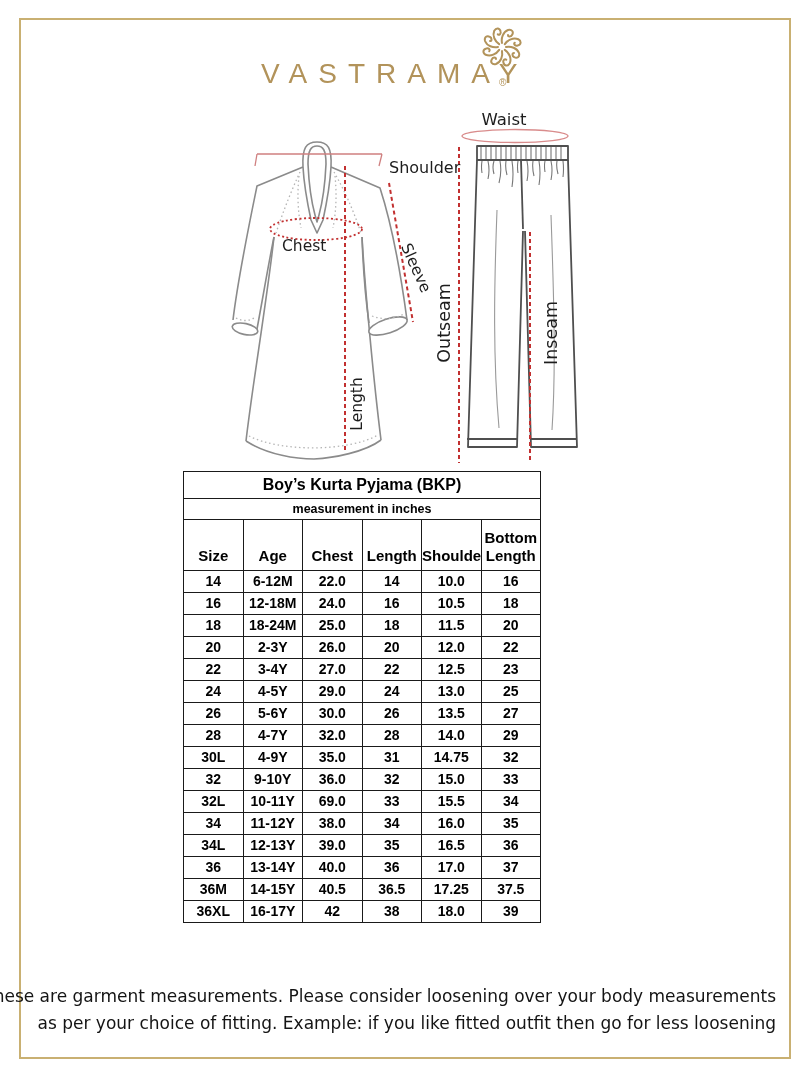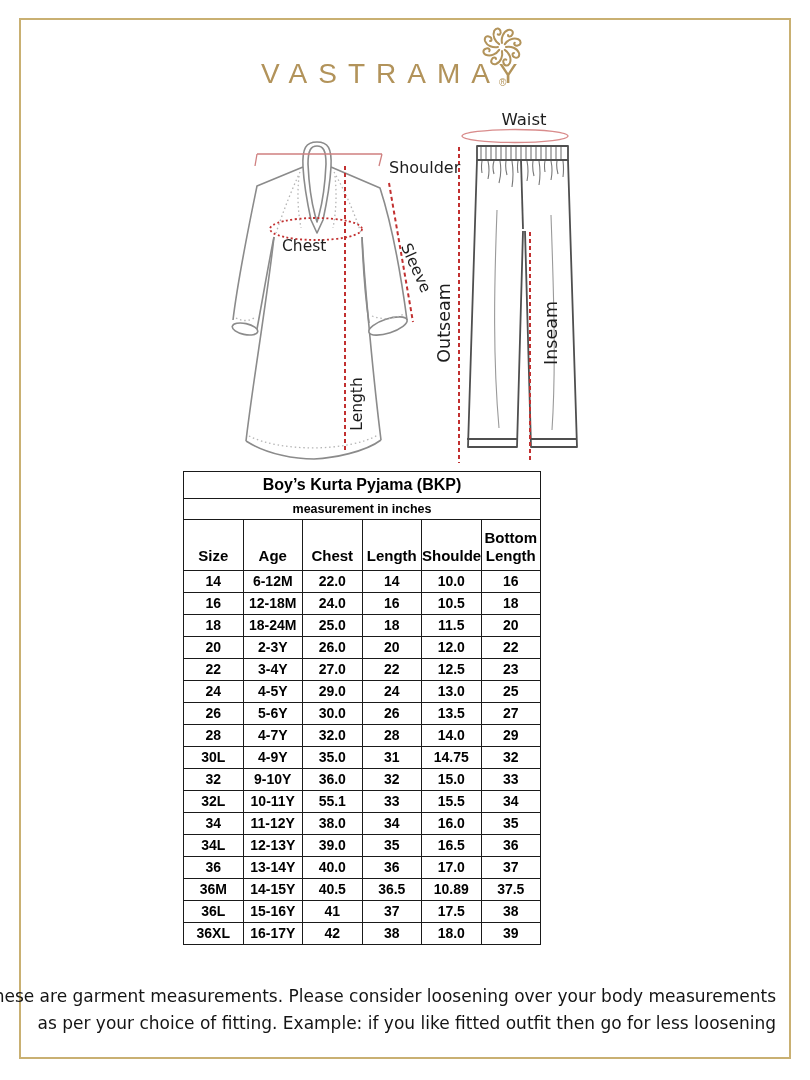--- a/index.html
+++ b/index.html
@@ -19,21 +19,21 @@
   
   .garments{position:absolute;left:185px;top:108px;}
   .dlabel{position:absolute;color:#1d1d1d;font-family:"DejaVu Sans",sans-serif;
           white-space:nowrap;}
   .lbl-shoulder{left:389px;top:158px;font-size:16px;}
   .lbl-chest{left:282px;top:237px;font-size:15.5px;}
   .lbl-sleeve{left:416px;top:268px;font-size:15.5px;
               transform:translate(-50%,-50%) rotate(66deg);}
   .lbl-length{left:357px;top:404px;font-size:15.5px;
               transform:translate(-50%,-50%) rotate(-90deg);}
-  .lbl-waist{left:524px;top:119px;font-size:16.5px;transform:translate(-50%,-50%);}
+  .lbl-waist{left:504px;top:119px;font-size:16.5px;transform:translate(-50%,-50%);}
   .lbl-outseam{left:444px;top:323px;font-size:17.5px;
                transform:translate(-50%,-50%) rotate(-90deg);}
   .lbl-inseam{left:551px;top:333px;font-size:17.5px;
               transform:translate(-50%,-50%) rotate(-90deg);}
 
   
   .size-table{position:absolute;left:183px;top:471px;width:358px;
               border-collapse:collapse;table-layout:fixed;color:#000;
               font-family:"Liberation Sans",sans-serif;}
   .size-table th,.size-table td{border:1.5px solid #1a1a1a;text-align:center;
@@ -232,21 +232,21 @@
           <td>32</td>
           <td>9-10Y</td>
           <td>36.0</td>
           <td>32</td>
           <td>15.0</td>
           <td>33</td>
         </tr>
         <tr>
           <td>32L</td>
           <td>10-11Y</td>
-          <td>55.1</td>
+          <td>69.0</td>
           <td>33</td>
           <td>15.5</td>
           <td>34</td>
         </tr>
         <tr>
           <td>34</td>
           <td>11-12Y</td>
           <td>38.0</td>
           <td>34</td>
           <td>16.0</td>
@@ -266,30 +266,22 @@
           <td>40.0</td>
           <td>36</td>
           <td>17.0</td>
           <td>37</td>
         </tr>
         <tr>
           <td>36M</td>
           <td>14-15Y</td>
           <td>40.5</td>
           <td>36.5</td>
-          <td>10.89</td>
+          <td>17.25</td>
           <td>37.5</td>
-        </tr>
-        <tr>
-          <td>36L</td>
-          <td>15-16Y</td>
-          <td>41</td>
-          <td>37</td>
-          <td>17.5</td>
-          <td>38</td>
         </tr>
         <tr>
           <td>36XL</td>
           <td>16-17Y</td>
           <td>42</td>
           <td>38</td>
           <td>18.0</td>
           <td>39</td>
         </tr>
       </tbody>

